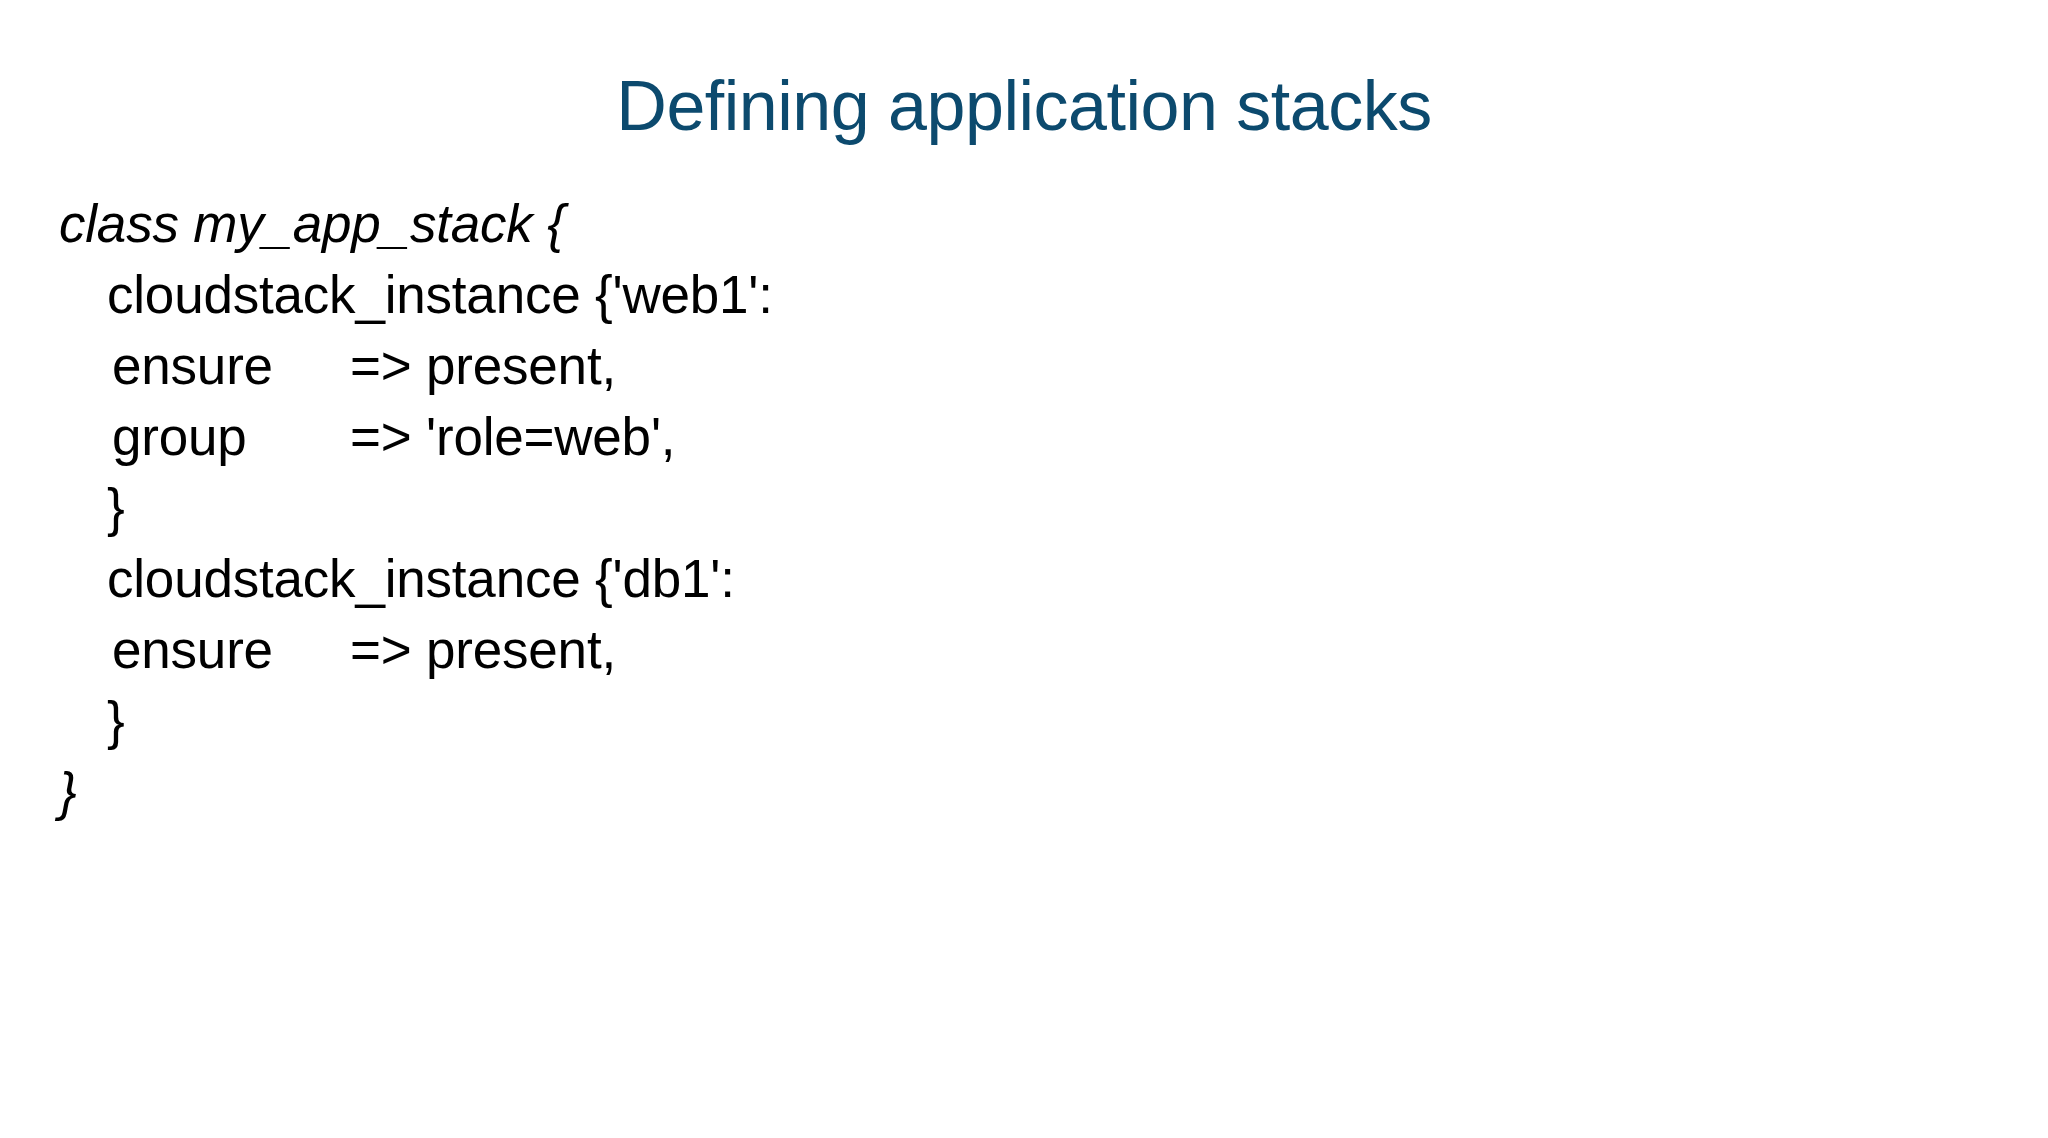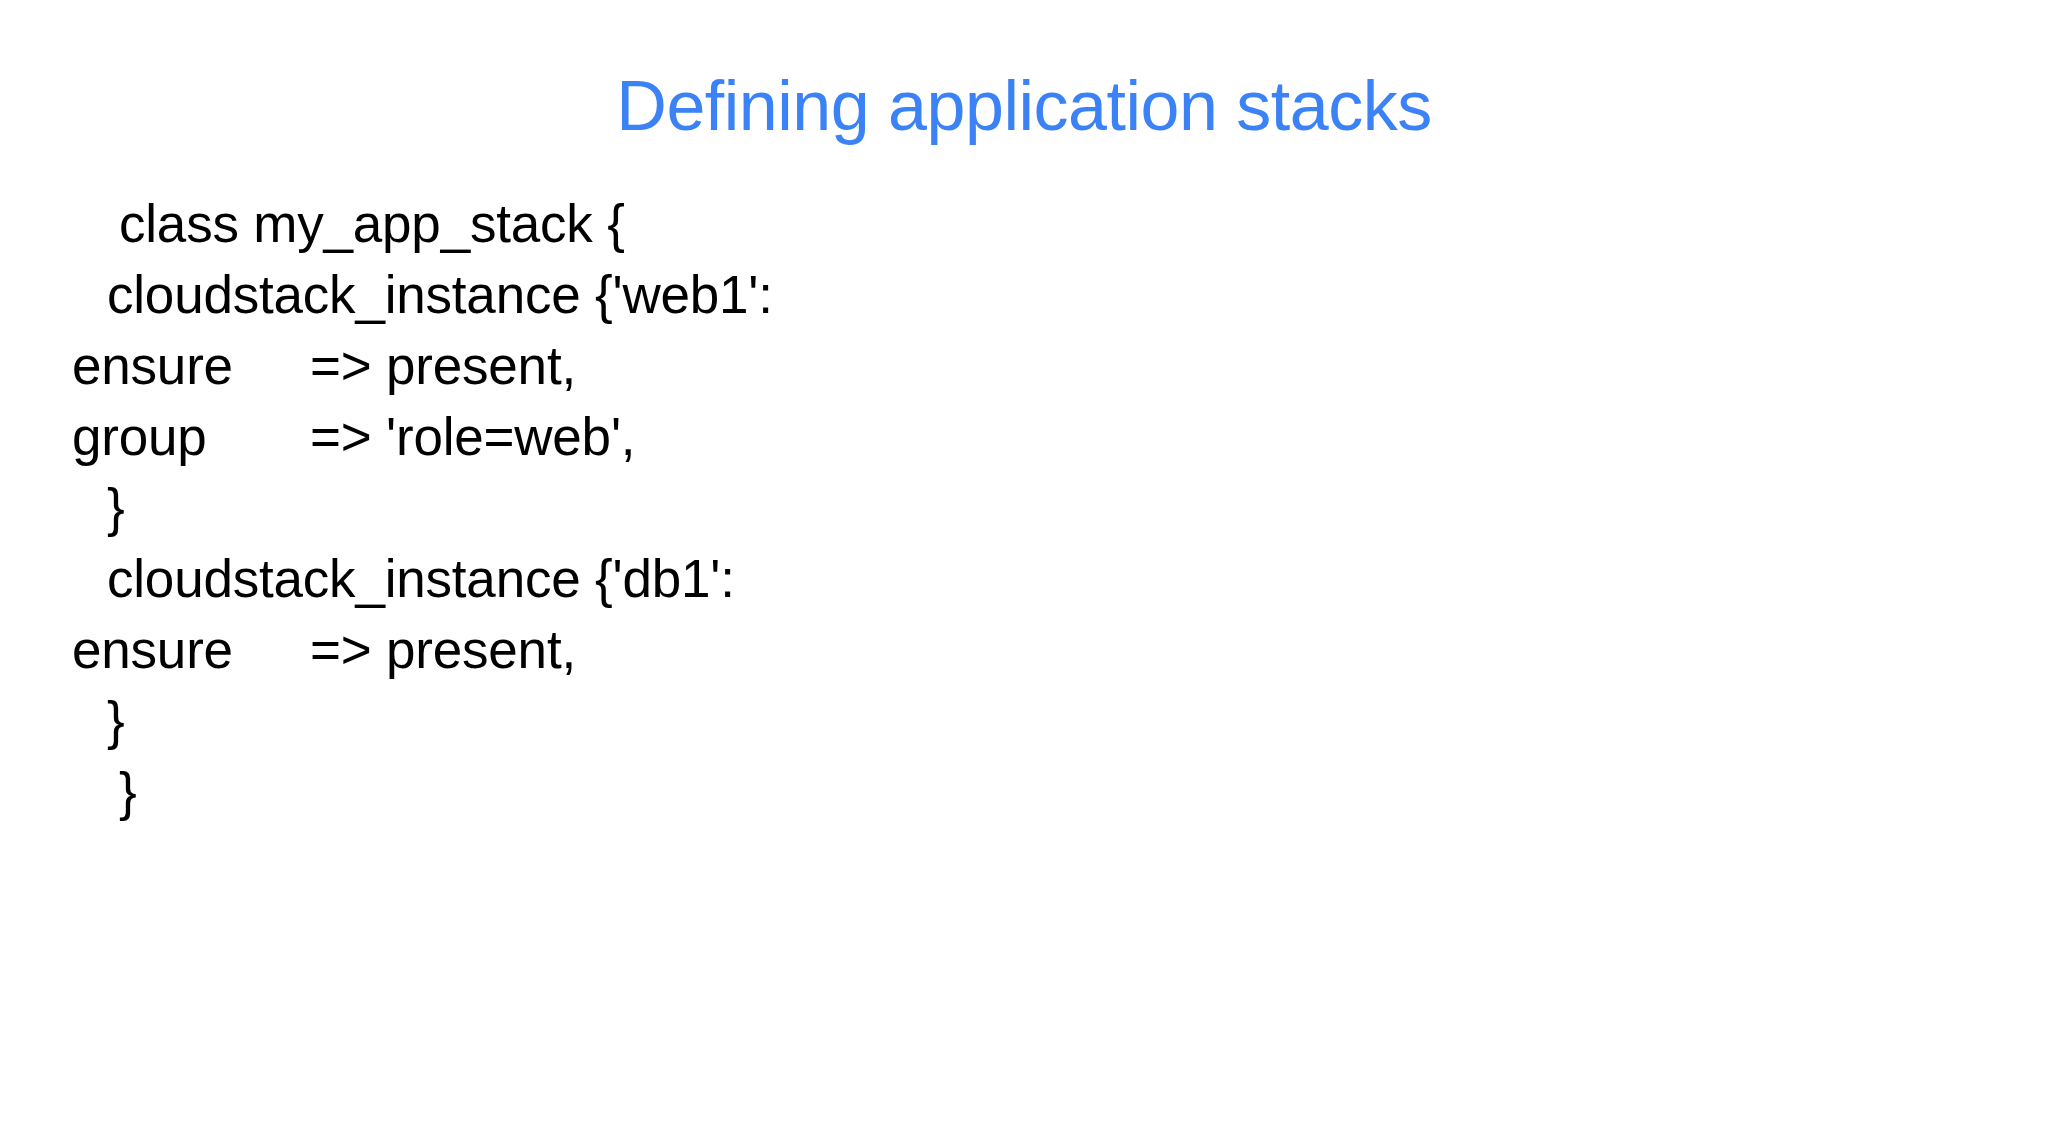--- a/index.html
+++ b/index.html
@@ -21,42 +21,42 @@
   #slide-title {
     position: absolute;
     left: 0;
     top: 62px;
     width: 2048px;
     text-align: center;
     font-size: 70px;
     line-height: 88px;
     font-weight: 400;
     letter-spacing: -0.5px;
-    color: #3b82f6;
+    color: #0c4a6e;
     white-space: pre;
   }
   #code-body {
     position: absolute;
     left: 0;
     top: 188px;
     width: 2048px;
   }
   .code-line {
     font-family: "Liberation Sans", sans-serif;
     font-size: 53px;
     line-height: 71px;
     height: 71px;
     color: #000000;
     white-space: pre;
     letter-spacing: -0.2px;
   }
   
-  .ind-0 { padding-left: 119px; }
+  .ind-0 { padding-left: 59px; font-style: italic; }
   .ind-1 { padding-left: 107px; }
-  .ind-2 { padding-left: 72px; }
+  .ind-2 { padding-left: 112px; }
 
   .code-key {
     display: inline-block;
     width: 238px;
   }
 </style>
 </head>
 <body>
 
 <div id="slide">

